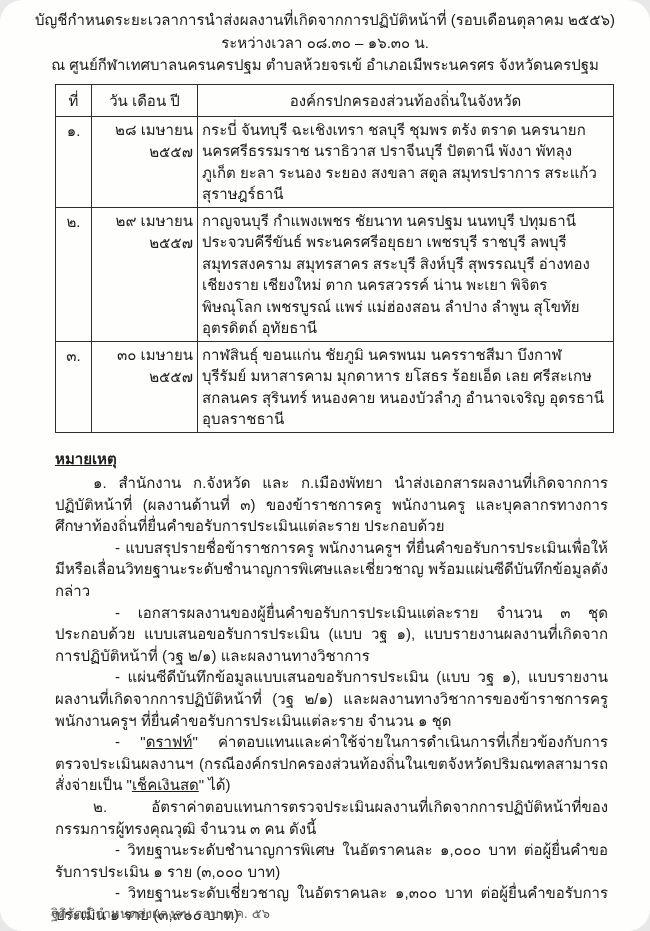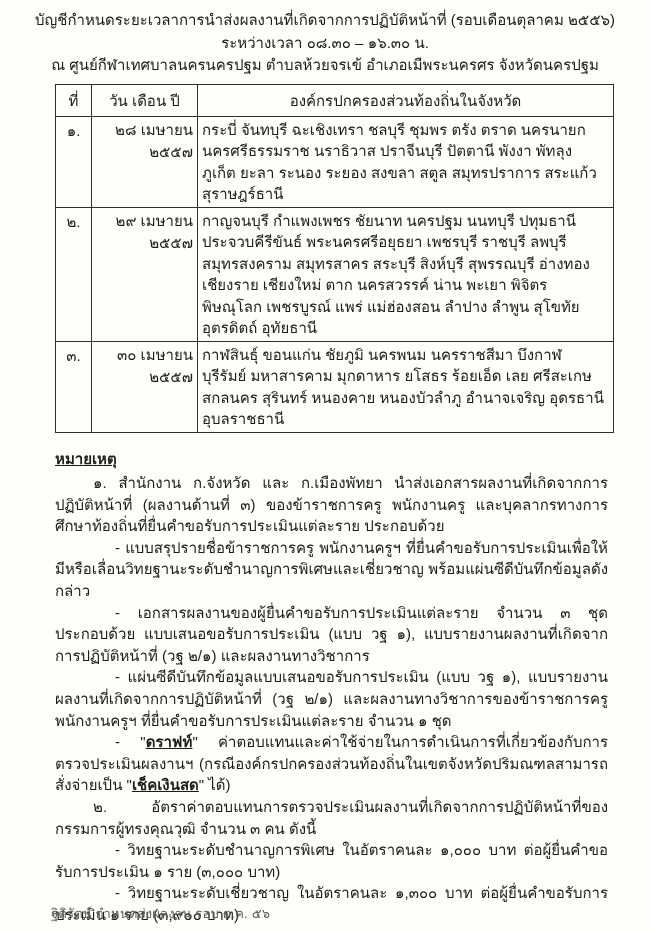--- a/index.html
+++ b/index.html
@@ -5,20 +5,21 @@
   html,body { margin:0; padding:0; background:#e8e8e8; }
   .page {
     position:relative;
     width:650px; height:931px;
     margin:0 auto;
     background:#fefefd;
     font-family:"Liberation Sans","DejaVu Sans",sans-serif;
     color:#1c1c1c;
     box-sizing:border-box;
     overflow:hidden;
+    border-radius:22px;
   }
   
   .doc-header {
     padding-top:9px;
     text-align:center;
     font-size:15px;
     line-height:22.5px;
   }
   .doc-header div { white-space:nowrap; }
   
@@ -52,21 +53,21 @@
     line-height:21.6px;
   }
   .notes-heading {
     font-weight:bold;
     text-decoration:underline;
     margin-bottom:3px;
   }
   .notes p { margin:0; text-align:justify; }
   .p-num  { text-indent:38px; }
   .p-dash { text-indent:60px; }
-  .bu { font-weight:bold; text-decoration:underline; }
+  .bu { font-weight:normal; text-decoration:underline; }
   
   .page-footer {
     position:absolute;
     left:51px; top:903px;
     font-size:13px;
     color:#5a5a5a;
     letter-spacing:0.2px;
   }
 </style>
 </head>

